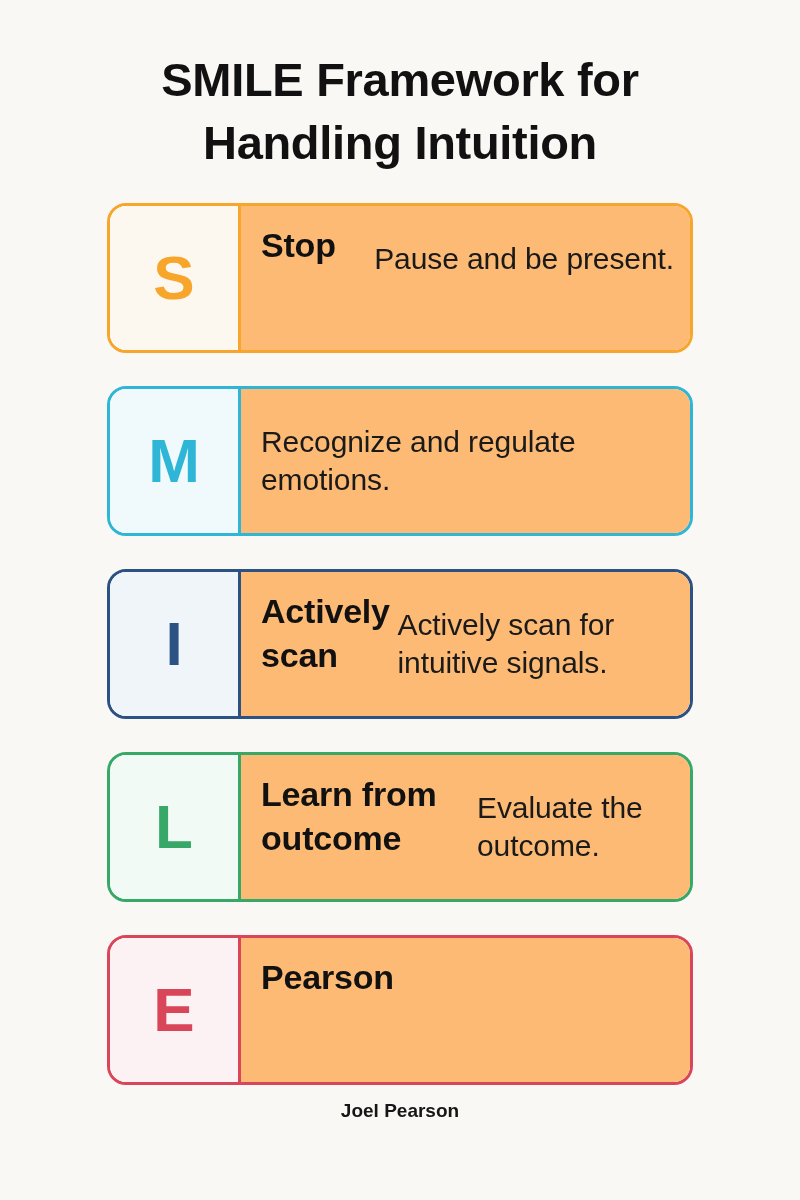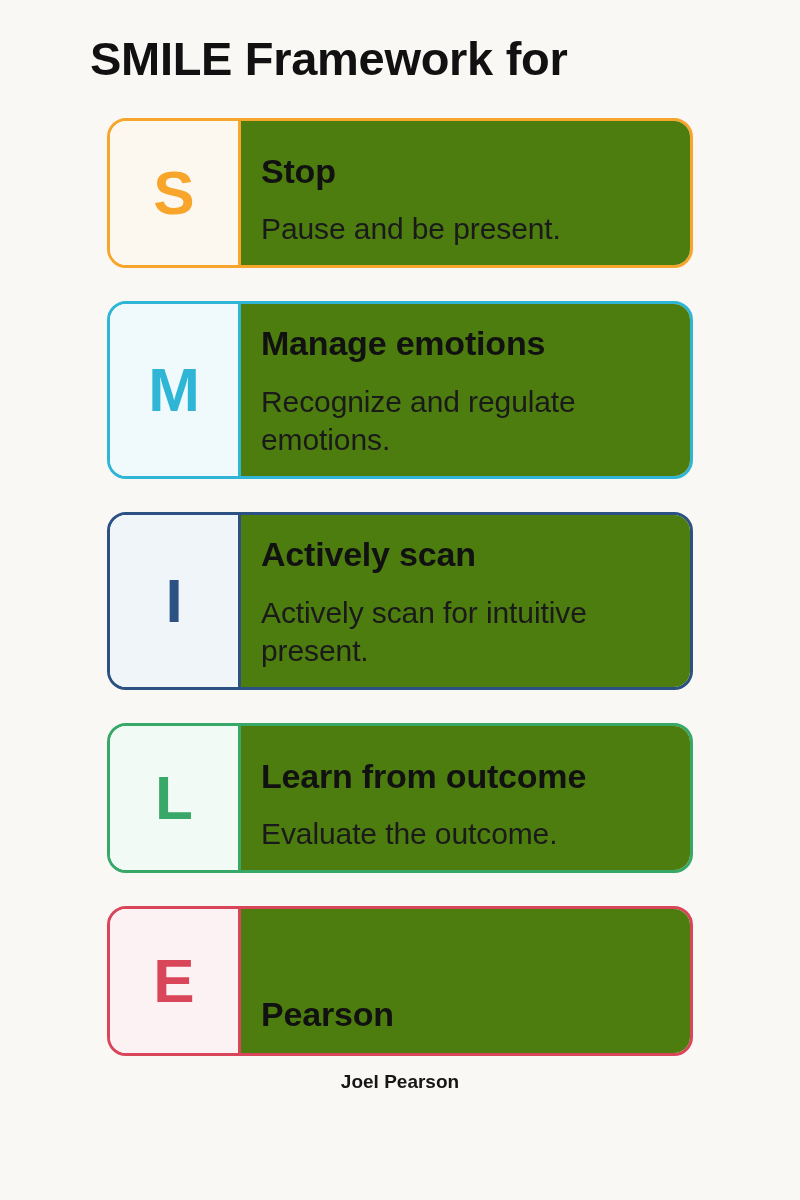--- a/index.html
+++ b/index.html
@@ -18,22 +18,22 @@
     position: relative;
     background: #faf8f4;
     display: flex;
     flex-direction: column;
     align-items: center;
   }
 
   
   .title-block {
     width: 620px;
-    margin-top: 27px;
-    text-align: left;
+    margin-top: 48px;
+    text-align: center;
   }
   .title-line {
     font-size: 47px;
     font-weight: 700;
     line-height: 1.35;
     color: #111111;
     letter-spacing: -0.3px;
     white-space: nowrap;
   }
 
@@ -69,23 +69,23 @@
     font-size: 62px;
     font-weight: 700;
     line-height: 1;
     letter-spacing: 0px;
   }
 
   .card-body {
     flex: 1 1 auto;
     padding: 17px 16px 17px 20px;
     display: flex;
-    flex-direction: column;
-    justify-content: flex-end;
-    background: #4d7c0f;
+    flex-direction: row;
+    justify-content: space-between;
+    background: #fdba74;
   }
 
   .card-heading {
     font-size: 34px;
     font-weight: 700;
     color: #111111;
     line-height: 1.3;
     letter-spacing: -0.2px;
   }
 
@@ -108,51 +108,51 @@
     letter-spacing: 0px;
   }
 </style>
 </head>
 <body style="background: rgb(250, 248, 244);">
 
 <div class="page">
 
   <div class="title-block">
     <div class="title-line">SMILE Framework for</div>
+    <div class="title-line">Handling Intuition</div>
   </div>
 
   <div class="cards">
 
     <div class="card" style="border-color: rgb(247, 165, 43);">
       <div class="card-letter-col" style="border-right-color: rgb(247, 165, 43); background: rgb(253, 248, 239);">
         <span class="card-letter" style="color: rgb(247, 165, 43);">S</span>
       </div>
       <div class="card-body">
         <div class="card-heading">Stop</div>
         <div class="card-desc">Pause and be present.</div>
       </div>
     </div>
 
     <div class="card" style="border-color: rgb(47, 182, 214);">
       <div class="card-letter-col" style="border-right-color: rgb(47, 182, 214); background: rgb(240, 250, 252);">
         <span class="card-letter" style="color: rgb(47, 182, 214);">M</span>
       </div>
       <div class="card-body">
-        <div class="card-heading">Manage emotions</div>
         <div class="card-desc">Recognize and regulate emotions.</div>
       </div>
     </div>
 
     <div class="card" style="border-color: rgb(43, 82, 131);">
       <div class="card-letter-col" style="border-right-color: rgb(43, 82, 131); background: rgb(240, 245, 250);">
         <span class="card-letter" style="color: rgb(43, 82, 131);">I</span>
       </div>
       <div class="card-body">
         <div class="card-heading">Actively scan</div>
-        <div class="card-desc">Actively scan for intuitive present.</div>
+        <div class="card-desc">Actively scan for intuitive signals.</div>
       </div>
     </div>
 
     <div class="card" style="border-color: rgb(55, 168, 104);">
       <div class="card-letter-col" style="border-right-color: rgb(55, 168, 104); background: rgb(242, 250, 245);">
         <span class="card-letter" style="color: rgb(55, 168, 104);">L</span>
       </div>
       <div class="card-body">
         <div class="card-heading">Learn from outcome</div>
         <div class="card-desc">Evaluate the outcome.</div>

